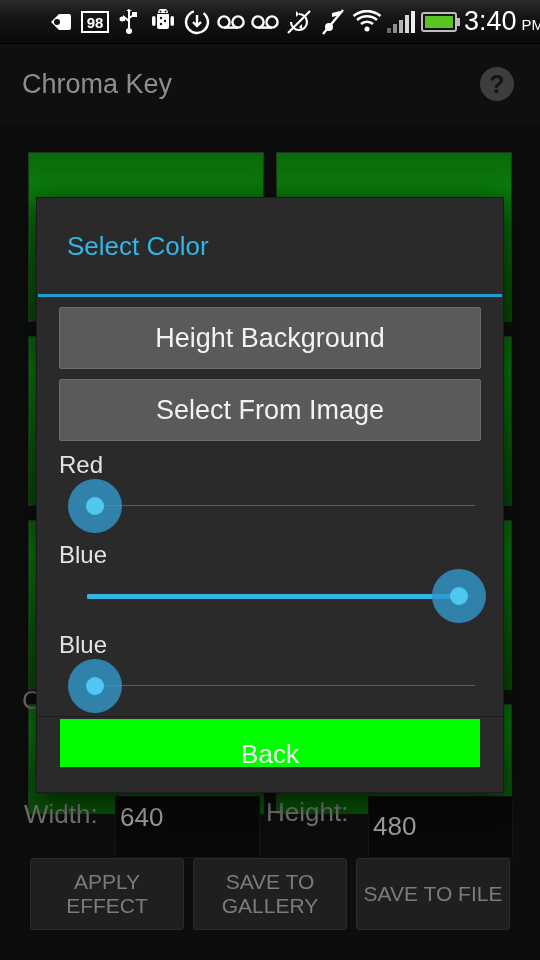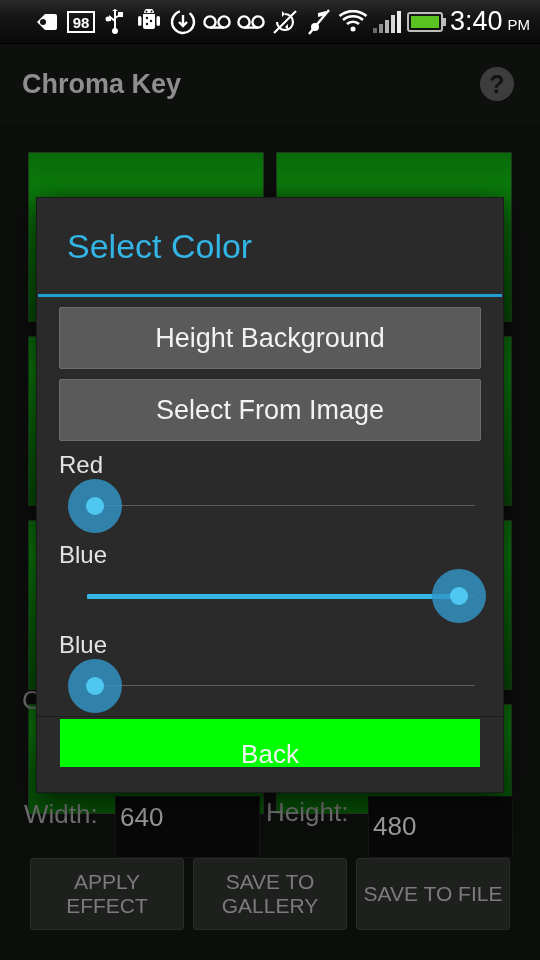--- a/index.html
+++ b/index.html
@@ -11,34 +11,34 @@
   }
   #screen { position:relative; width:540px; height:960px; overflow:hidden; background:#0c0e0c; }
 
   
   #statusbar{
     position:absolute; left:0; top:0; width:540px; height:44px;
     background:linear-gradient(to bottom,#2a2a2a 0%,#151515 40%,#090909 100%);
     display:flex; align-items:center;
     border-bottom:1px solid #000;
   }
-  #statusbar .icons{ display:flex; align-items:center; flex:1; padding-left:30px; gap:0px; }
+  #statusbar .icons{ display:flex; align-items:center; flex:1; padding-left:44px; gap:0px; }
   #statusbar .ic{ width:34px; height:30px; display:flex; align-items:center; justify-content:center; position:relative; }
   #statusbar .ic svg{ display:block; }
   .clock{ display:flex; align-items:baseline; padding-right:10px; color:#fff; }
   .clock .t{ font-size:27px; letter-spacing:0px; }
   .clock .ap{ font-size:15px; margin-left:5px; }
 
   
   #titlebar{
     position:absolute; left:0; top:44px; width:540px; height:80px;
     background:#0e100e;
     display:flex; align-items:center; padding:0 22px;
   }
-  #titlebar .title{ color:#8e8e8e; font-size:27px; flex:1;font-weight:bold; }
+  #titlebar .title{ color:#8e8e8e; font-size:27px; flex:1; }
   .help-icon{ width:42px; height:42px; }
 
   
   #bg{ position:absolute; left:0; top:124px; width:540px; height:836px; }
   .thumbrow{ position:absolute; left:0; width:540px; display:flex; gap:12px; padding:0 28px; }
   .thumb{
     flex:1; height:100%;
     background:linear-gradient(to bottom,#0a6a0a 0%,#0b7a0c 20%,#085d08 65%,#064a06 100%);
     border:1px solid #1d3a1d;
   }
@@ -62,21 +62,21 @@
     text-align:center; line-height:1.15;
   }
 
   
   #dialog{
     position:absolute; left:37px; top:198px; width:466px; height:594px;
     background:#2a2a2a;
     box-shadow:0 0 0 1px #1b1b1b, 0 6px 26px rgba(0,0,0,.75);
   }
   .dlg-head{ height:96px; display:flex; align-items:center; padding:0 30px; }
-  .dlg-head .h-title{ color:#33b5e5; font-size:34px; }
+  .dlg-head .h-title{ color:#33b5e5; font-size:26px; }
   .dlg-divider{ height:3px; background:#1f9ed1; margin:0 1px; }
 
   .dlg-body{ padding:10px 22px 0 22px; }
 
   .big-btn{
     width:100%; height:62px; margin-bottom:10px;
     background:#5a5a5a; border:1px solid #6d6d6d; border-radius:2px;
     color:#f2f2f2; font-size:27px;
     display:flex; align-items:center; justify-content:center;
   }

